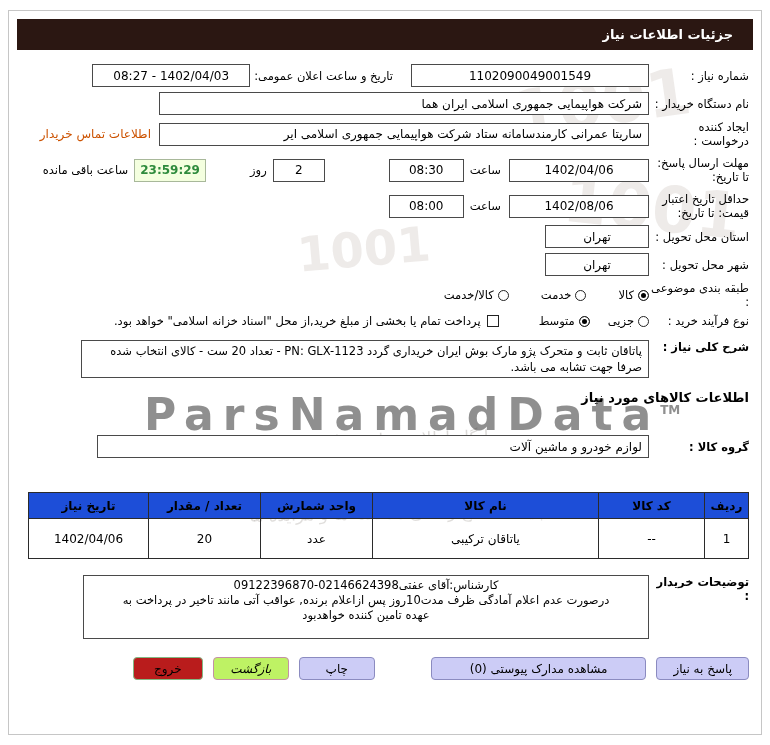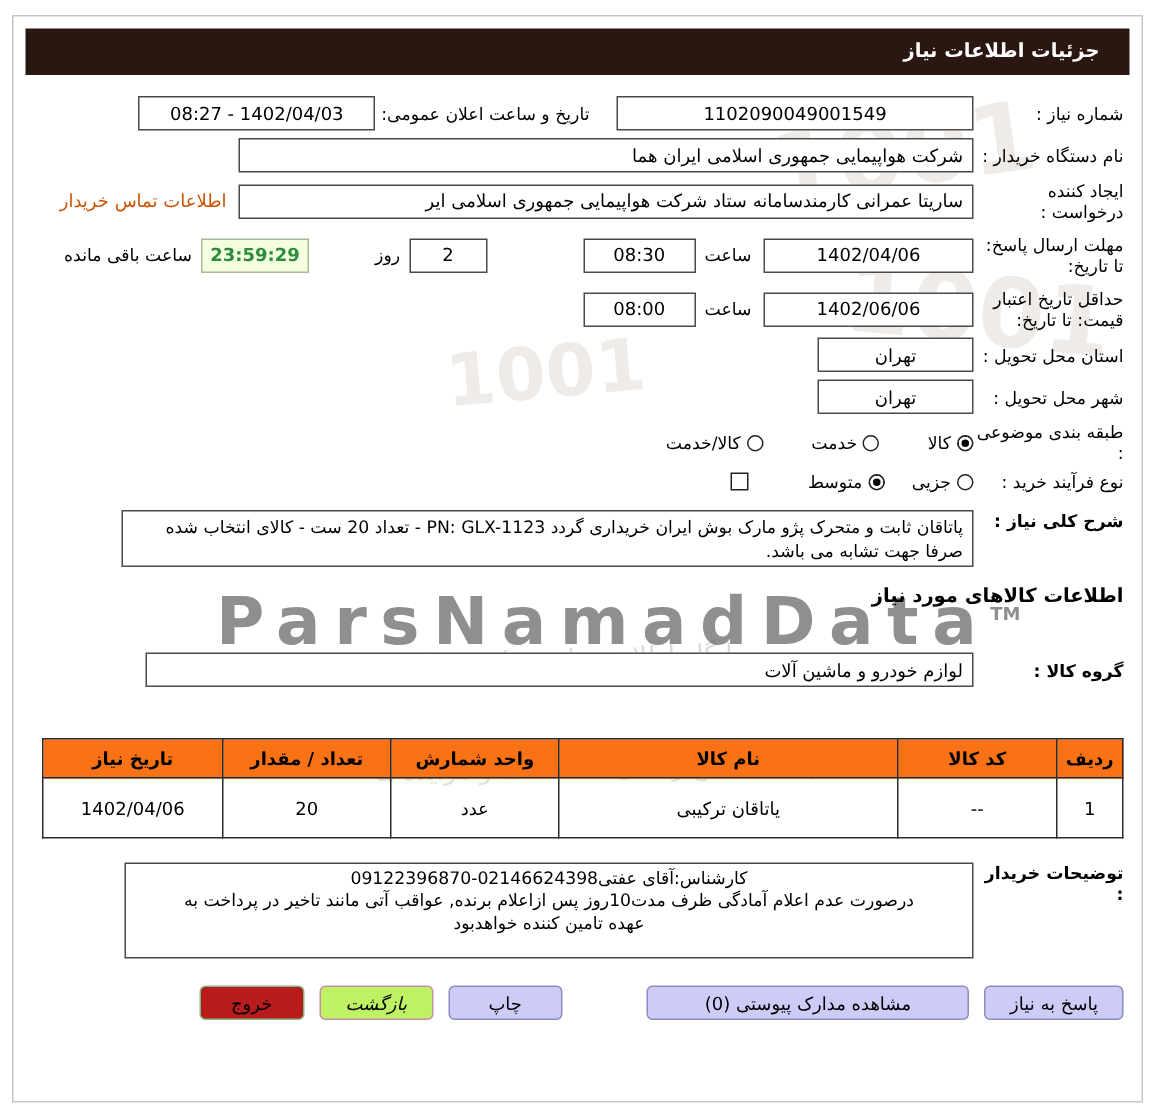--- a/index.html
+++ b/index.html
@@ -36,21 +36,21 @@
   .checkbox { width:12px; height:12px; border:1px solid #222; background:#fff; flex:none; margin-left:6px; }
   .countdown { background:#f4ffdf; border:1px solid #a8b89a; color:#2e8b3c; font-weight:bold; }
   .section-row { display:flex; align-items:flex-start; margin:12px 12px 0; }
   .section-row .lbl, .bold { font-weight:bold; }
   .descbox { width:568px; height:38px; border:1px solid #4a4a4a; background:#fff; padding:2px 6px; line-height:16px; font-size:11.5px; }
   .descbox div { white-space:nowrap; overflow:hidden; }
   .section-title { margin:12px 12px 0; font-weight:bold; font-size:13px; }
   table.goods {
     width:720px; margin:34px 12px 0; border-collapse:collapse; table-layout:fixed; font-size:12px;
   }
-  table.goods th { background:#f97316; border:1px solid #2b2b2b; height:26px; font-weight:bold; }
+  table.goods th { background:#1d4ed8; border:1px solid #2b2b2b; height:26px; font-weight:bold; }
   table.goods td { border:1px solid #2b2b2b; height:40px; text-align:center; background:transparent; }
   .notesbox {
     width:566px; height:64px; border:1px solid #4a4a4a; background:#fff;
     text-align:center; font-size:11.5px; line-height:15px; padding-top:2px;
   }
   .buttons { display:flex; align-items:center; margin:18px 12px 0; }
   .btn {
     height:23px; border-radius:4px; border:1px solid #8b8bc0; background:#ccccf6;
     display:flex; align-items:center; justify-content:center; padding:0 16px;
     font-size:12px; cursor:pointer; flex:none;
@@ -120,21 +120,21 @@
     <span class="lbl2" style="margin-right:6px;">روز</span>
     <div class="box ltr countdown" style="width:72px; margin-right:44px;">23:59:29</div>
     <span class="lbl2" style="margin-right:6px;">ساعت باقی مانده</span>
   </div>
 
   <div class="row tall">
     <span class="lbl">
       <span>حداقل تاریخ اعتبار</span><br>
       <span>قیمت: تا تاریخ:</span>
     </span>
-    <div class="box ltr" style="width:140px;">1402/06/06</div>
+    <div class="box ltr" style="width:140px;">1402/08/06</div>
     <span class="lbl2" style="margin-right:8px;">ساعت</span>
     <div class="box ltr" style="width:75px; margin-right:6px;">08:00</div>
   </div>
 
   <div class="row">
     <span class="lbl">استان محل تحویل :</span>
     <div class="box" style="width:104px;">تهران</div>
   </div>
 
   <div class="row">
@@ -152,20 +152,21 @@
     <span class="lbl2">کالا/خدمت</span>
   </div>
 
   <div class="row">
     <span class="lbl">نوع فرآیند خرید :</span>
     <span class="radio"></span>
     <span class="lbl2">جزیی</span>
     <span class="radio checked" style="margin-right:18px;"></span>
     <span class="lbl2">متوسط</span>
     <span class="checkbox" style="margin-right:40px;"></span>
+    <span class="lbl2" style="font-size:11.5px;">پرداخت تمام یا بخشی از مبلغ خرید,از محل "اسناد خزانه اسلامی" خواهد بود.</span>
   </div>
 
   <div class="section-row">
     <span class="lbl bold">شرح کلی نیاز :</span>
     <div class="descbox">
       <div>پاتاقان ثابت و متحرک پژو مارک بوش ایران خریداری گردد PN:  GLX-1123 - تعداد 20 ست - کالای انتخاب شده</div>
       <div>صرفا جهت تشابه می باشد.</div>
     </div>
   </div>
 

